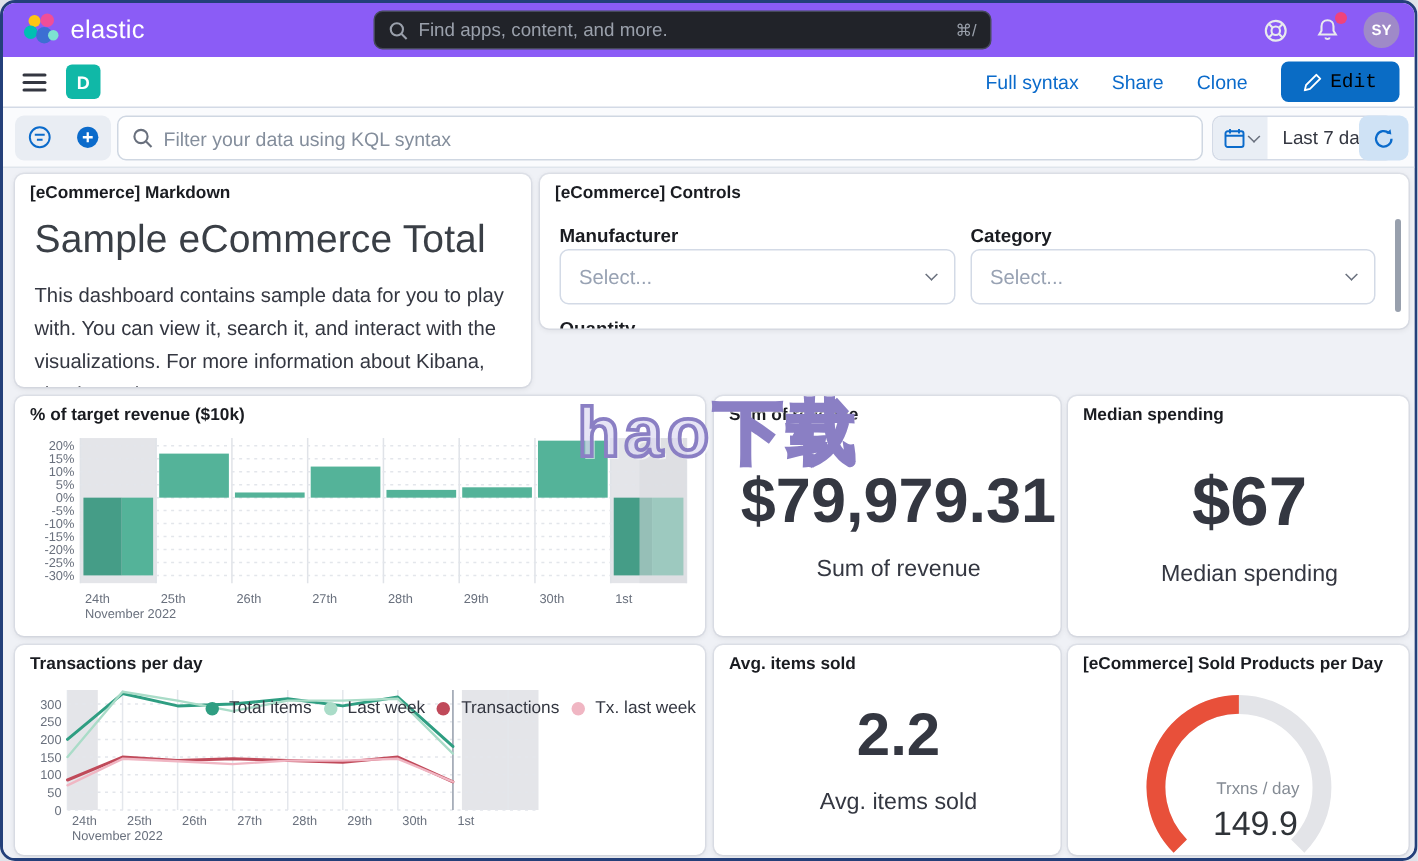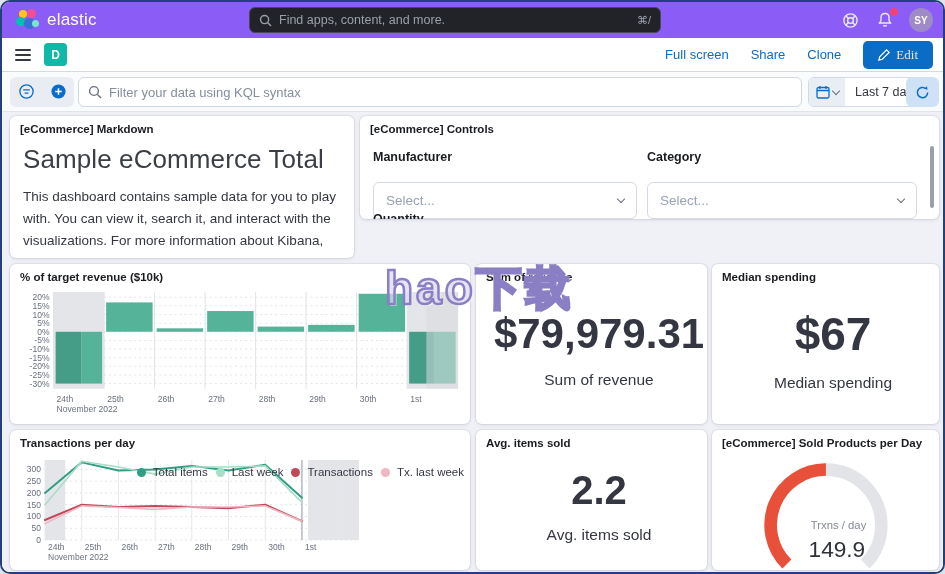--- a/index.html
+++ b/index.html
@@ -28,21 +28,21 @@
   .burger i { height:2px; background:#343741; border-radius:1px; }
   .app-chip { width:23px; height:23px; border-radius:4px; background:#10b8a7; color:#fff; font-size:12px; font-weight:700; display:flex; align-items:center; justify-content:center; margin-left:13px; }
   .crumbs { display:flex; align-items:center; margin-left:12px; gap:2px; }
   .pill { height:22px; display:flex; align-items:center; padding:0 11px; border-radius:11px; font-size:12.5px; }
   .pill.blue { background:#e3f0fa; color:#0a6ab8; }
   .pill.gray { background:#d6dae1; color:#30353c; }
   .crumb-sep { width:6px; height:6px; border-right:1.5px solid #98a2b3; border-bottom:1.5px solid #98a2b3; transform:rotate(-45deg); margin:0 3px; }
   .saved-check { color:#69707d; font-size:13px; margin-left:9px; }
   .nav-right { margin-left:auto; display:flex; align-items:center; gap:22px; margin-right:10px; }
   .nav-link { color:#0b6bcb; font-size:13px; font-weight:500; cursor:pointer; }
-  .edit-btn { display:flex; align-items:center; gap:6px; background:#0a6cc5; color:#e5e5e5; border:none; font-size:13px; font-weight:500; padding:6px 15px; border-radius:5px; cursor:pointer; font-family:Liberation Serif, serif; }
+  .edit-btn { display:flex; align-items:center; gap:6px; background:#0a6cc5; color:#000000; border:none; font-size:13px; font-weight:500; padding:6px 15px; border-radius:5px; cursor:pointer; font-family:Liberation Mono, monospace; }
 
   
   .filterbar { position:absolute; top:70px; left:0; right:0; height:40px; background:#fafbfd; border-bottom:1px solid #dfe5ec; display:flex; align-items:center; }
   .fgroup { display:flex; margin-left:8px; background:#e9edf3; border-radius:6px; overflow:hidden; }
   .fgroup .fbtn { width:32px; height:30px; display:flex; align-items:center; justify-content:center; cursor:pointer; }
   .kql { position:absolute; left:76px; width:724px; top:5px; height:30px; background:#fff; border:1px solid #cfd7e2; border-radius:6px; display:flex; align-items:center; padding:0 9px; }
   .kql input { flex:1; border:none; outline:none; font-size:13px; margin-left:7px; color:#343741; font-family:inherit; background:transparent; }
   .kql input::placeholder { color:#848e9c; }
   .datepick { position:absolute; left:806px; top:5px; height:30px; display:flex; border:1px solid #d3dae6; border-radius:6px; overflow:hidden; background:#fff; }
   .dp-ico { width:36px; background:#e9eef5; display:flex; align-items:center; justify-content:center; gap:3px; cursor:pointer; }
@@ -63,21 +63,21 @@
   #p-avg      { left:474px; top:318px; width:231px; height:140px; }
   #p-gauge    { left:710px; top:318px; width:227px; height:140px; }
 
   
   .md-h1 { font-size:26px; font-weight:400; color:#3a3f46; padding:9px 13px 0; letter-spacing:.1px; }
   .md-body { font-size:13.5px; color:#343741; line-height:1.62; padding:11px 13px 0; }
   .md-body a { color:#343741; text-decoration:underline; cursor:pointer; }
 
   
   .ctrl-label { position:absolute; font-size:12.5px; font-weight:700; color:#1a1c21; }
-  .select { position:absolute; height:37px; border:1px solid #d3dae6; border-radius:6px; background:#fff; display:flex; align-items:center; padding:0 12px; cursor:pointer;margin-top:16px; }
+  .select { position:absolute; height:37px; border:1px solid #d3dae6; border-radius:6px; background:#fff; display:flex; align-items:center; padding:0 12px; cursor:pointer; }
   .select .ph { color:#98a2b3; font-size:13.5px; flex:1; }
   .qty-input { position:absolute; width:49px; height:36px; border:1px solid #d3dae6; border-radius:6px; background:#fff; }
   .slider { position:absolute; left:435px; top:120px; width:163px; height:30px; }
   .slider .track { position:absolute; left:0; right:0; top:7px; height:4px; background:#c9cfd9; border-radius:2px; }
   .slider .handle { position:absolute; top:2px; width:14px; height:14px; border-radius:50%; background:#737b8b; cursor:grab; }
   .slider .h1 { left:-2px; }
   .slider .tickmark { position:absolute; top:18px; width:1px; height:4px; background:#aab0bd; }
   .ctrl-scrollbar { position:absolute; right:5px; top:30px; width:4px; height:62px; background:#98a0ad; border-radius:2px; cursor:pointer; }
 
   
@@ -143,21 +143,21 @@
   </header>
 
   <nav class="navbar">
     <div class="burger">
         <i></i>
         <i></i>
         <i></i>
       </div>
     <div class="app-chip">D</div>
     <div class="nav-right">
-      <span class="nav-link">Full screen</span>
+      <span class="nav-link">Full syntax</span>
       <span class="nav-link">Share</span>
       <span class="nav-link">Clone</span>
       <button class="edit-btn">
         <svg width="12" height="12" viewBox="0 0 14 14">
             <path d="M1 13l1-4 8-8 3 3-8 8-4 1z" fill="none" stroke="#fff" stroke-width="1.4"></path>
           </svg>
         <span>Edit</span>
       </button>
     </div>
   </nav>

